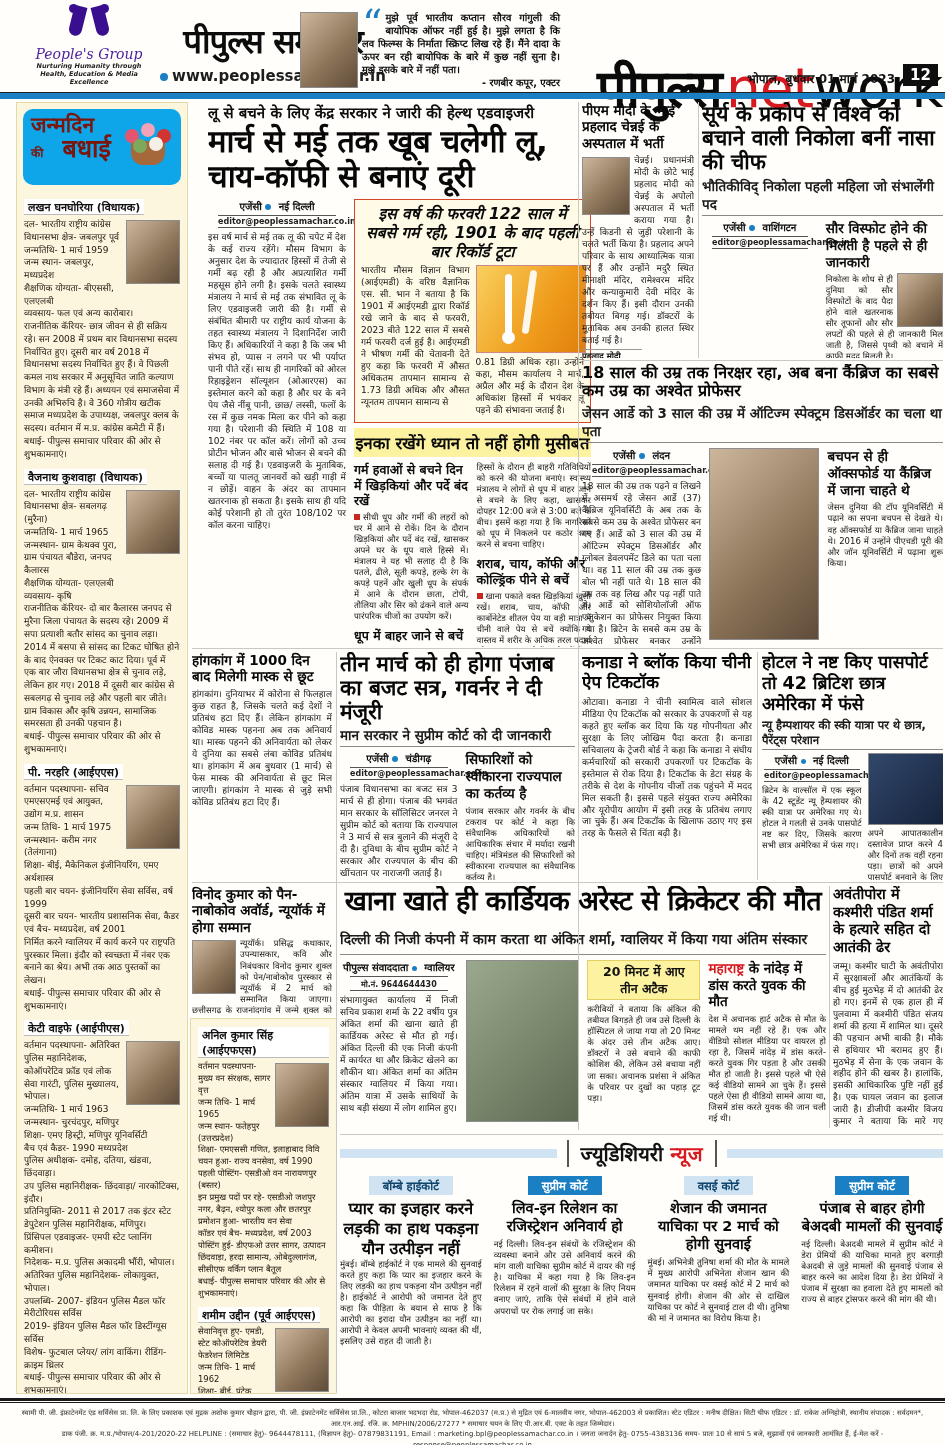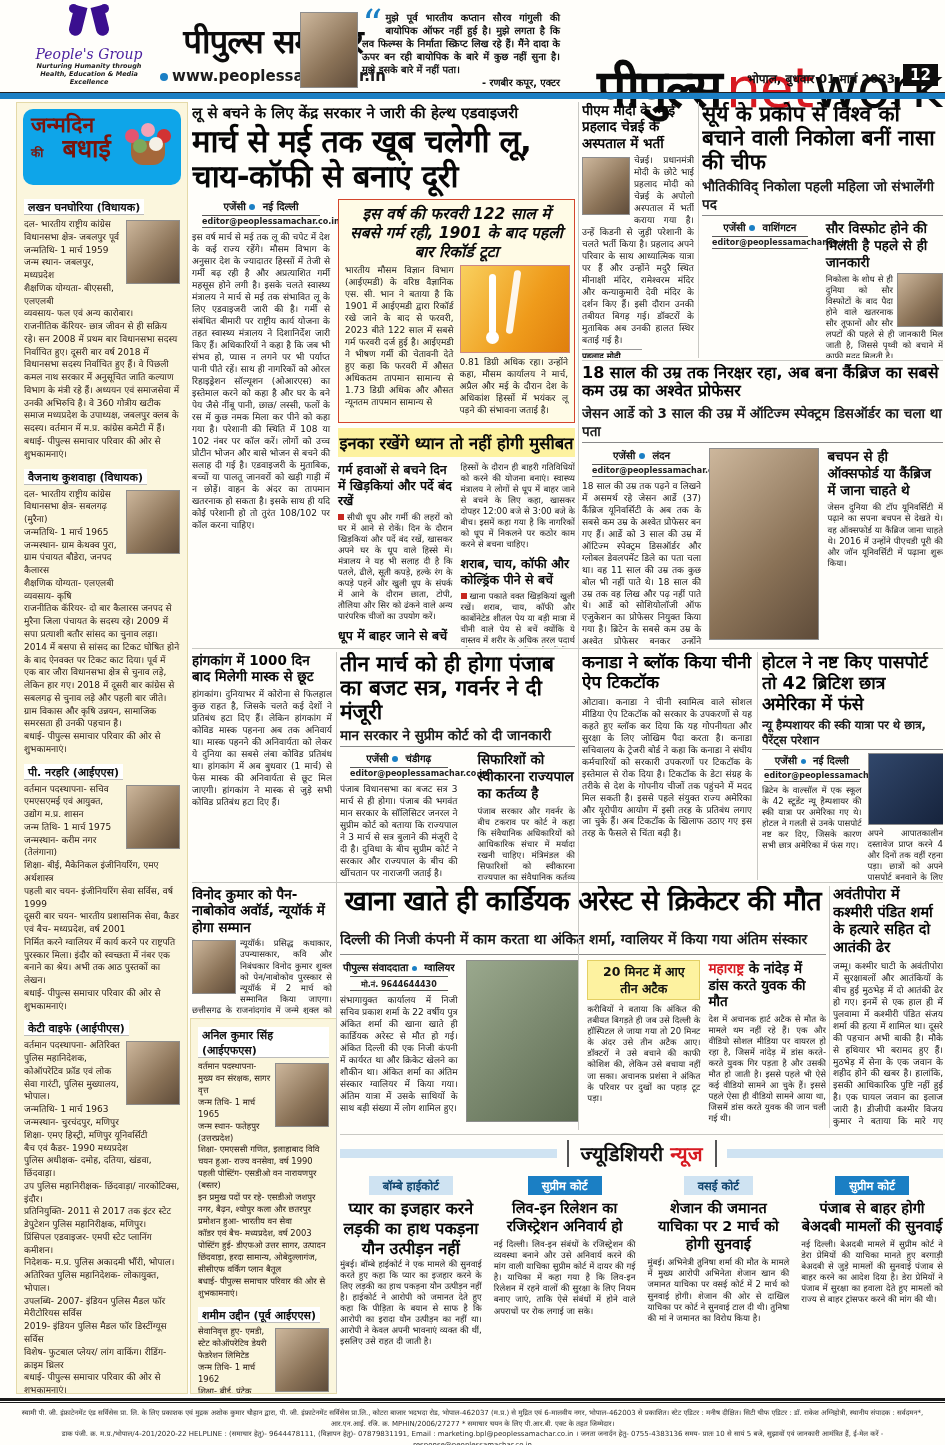--- a/index.html
+++ b/index.html
@@ -207,21 +207,21 @@
       <div class="bname">शमीम उद्दीन (पूर्व आईएएस)</div>
       <div class="bph ph"></div>
       <div class="kv" style="font-size:8.4px;">सेवानिवृत्त हुए- एमडी, स्टेट कोऑपरेटिव डेयरी फेडरेशन लिमिटेड
 जन्म तिथि- 1 मार्च 1962
 शिक्षा- बीई, पंटेक
 सिलवानी से मिला- भारतीय प्रशासनिक सेवा, वर्ष 2008
 बधाई- पीपुल्स समाचार परिवार की ओर से शुभकामनाएं।</div>
     </div>
   </div>
 
-  <div class="abs" style="left:192px;top:102px;width:383px;height:545px;overflow:hidden;">
+  <div class="abs" style="left:208px;top:102px;width:383px;height:545px;overflow:hidden;">
     <div class="kicker">लू से बचने के लिए केंद्र सरकार ने जारी की हेल्थ एडवाइजरी</div>
     <div class="hl-xl" style="margin-top:2px;">मार्च से मई तक खूब चलेगी लू, चाय-कॉफी से बनाएं दूरी</div>
     <div style="display:flex;gap:8px;margin-top:6px;">
       <div style="width:138px;flex:none;">
         <div class="byline"><span>एजेंसी</span> <span class="bdot" style="width:6px;height:6px;"></span> <span>नई दिल्ली</span></div>
         <div class="email">editor@peoplessamachar.co.in</div>
         <div class="body">इस वर्ष मार्च से मई तक लू की चपेट में देश के कई राज्य रहेंगे। मौसम विभाग के अनुसार देश के ज्यादातर हिस्सों में तेजी से गर्मी बढ़ रही है और अप्रत्याशित गर्मी महसूस होने लगी है। इसके चलते स्वास्थ्य मंत्रालय ने मार्च से मई तक संभावित लू के लिए एडवाइजरी जारी की है। गर्मी से संबंधित बीमारी पर राष्ट्रीय कार्य योजना के तहत स्वास्थ्य मंत्रालय ने दिशानिर्देश जारी किए हैं। अधिकारियों ने कहा है कि जब भी संभव हो, प्यास न लगने पर भी पर्याप्त पानी पीते रहें। साथ ही नागरिकों को ओरल रिहाइड्रेशन सॉल्यूशन (ओआरएस) का इस्तेमाल करने को कहा है और घर के बने पेय जैसे नींबू पानी, छाछ/ लस्सी, फलों के रस में कुछ नमक मिला कर पीने को कहा गया है। परेशानी की स्थिति में 108 या 102 नंबर पर कॉल करें। लोगों को उच्च प्रोटीन भोजन और बासे भोजन से बचने की सलाह दी गई है। एडवाइजरी के मुताबिक, बच्चों या पालतू जानवरों को खड़ी गाड़ी में न छोड़ें। वाहन के अंदर का तापमान खतरनाक हो सकता है। इसके साथ ही यदि कोई परेशानी हो तो तुरंत 108/102 पर कॉल करना चाहिए।</div>
       </div>
       <div style="flex:1;">
         <div class="heatbox">
@@ -299,21 +299,21 @@
   </div>
 
   <div class="abs" style="left:192px;top:652px;width:140px;height:228px;overflow:hidden;">
     <div class="hl-sm">हांगकांग में 1000 दिन बाद मिलेगी मास्क से छूट</div>
     <div class="body" style="margin-top:4px;">हांगकांग। दुनियाभर में कोरोना से फिलहाल कुछ राहत है, जिसके चलते कई देशों ने प्रतिबंध हटा दिए हैं। लेकिन हांगकांग में कोविड मास्क पहनना अब तक अनिवार्य था। मास्क पहनने की अनिवार्यता को लेकर ये दुनिया का सबसे लंबा कोविड प्रतिबंध था। हांगकांग में अब बुधवार (1 मार्च) से फेस मास्क की अनिवार्यता से छूट मिल जाएगी। हांगकांग ने मास्क से जुड़े सभी कोविड प्रतिबंध हटा दिए हैं।</div>
   </div>
 
   <div class="abs" style="left:340px;top:652px;width:235px;height:228px;overflow:hidden;">
     <div class="hl-lg">तीन मार्च को ही होगा पंजाब का बजट सत्र, गवर्नर ने दी मंजूरी</div>
     <div class="sub" style="margin-top:2px;border-bottom:1px solid #888;padding-bottom:2px;">मान सरकार ने सुप्रीम कोर्ट को दी जानकारी</div>
-    <div style="display:flex;gap:20px;margin-top:4px;">
+    <div style="display:flex;gap:8px;margin-top:4px;">
       <div style="width:50%;">
         <div class="byline"><span>एजेंसी</span> <span class="bdot" style="width:6px;height:6px;"></span> <span>चंडीगढ़</span></div>
         <div class="email">editor@peoplessamachar.co.in</div>
         <div class="body">पंजाब विधानसभा का बजट सत्र 3 मार्च से ही होगा। पंजाब की भगवंत मान सरकार के सॉलिसिटर जनरल ने सुप्रीम कोर्ट को बताया कि राज्यपाल ने 3 मार्च से सत्र बुलाने की मंजूरी दे दी है। दुविधा के बीच सुप्रीम कोर्ट ने सरकार और राज्यपाल के बीच की खींचतान पर नाराजगी जताई है।</div>
       </div>
       <div style="width:50%;">
         <div class="sidehead">सिफारिशों को स्वीकारना राज्यपाल का कर्तव्य है</div>
         <div class="body-s" style="margin-top:4px;">पंजाब सरकार और गवर्नर के बीच टकराव पर कोर्ट ने कहा कि संवैधानिक अधिकारियों को आधिकारिक संचार में मर्यादा रखनी चाहिए। मंत्रिमंडल की सिफारिशों को स्वीकारना राज्यपाल का संवैधानिक कर्तव्य है।</div>
       </div>
     </div>

